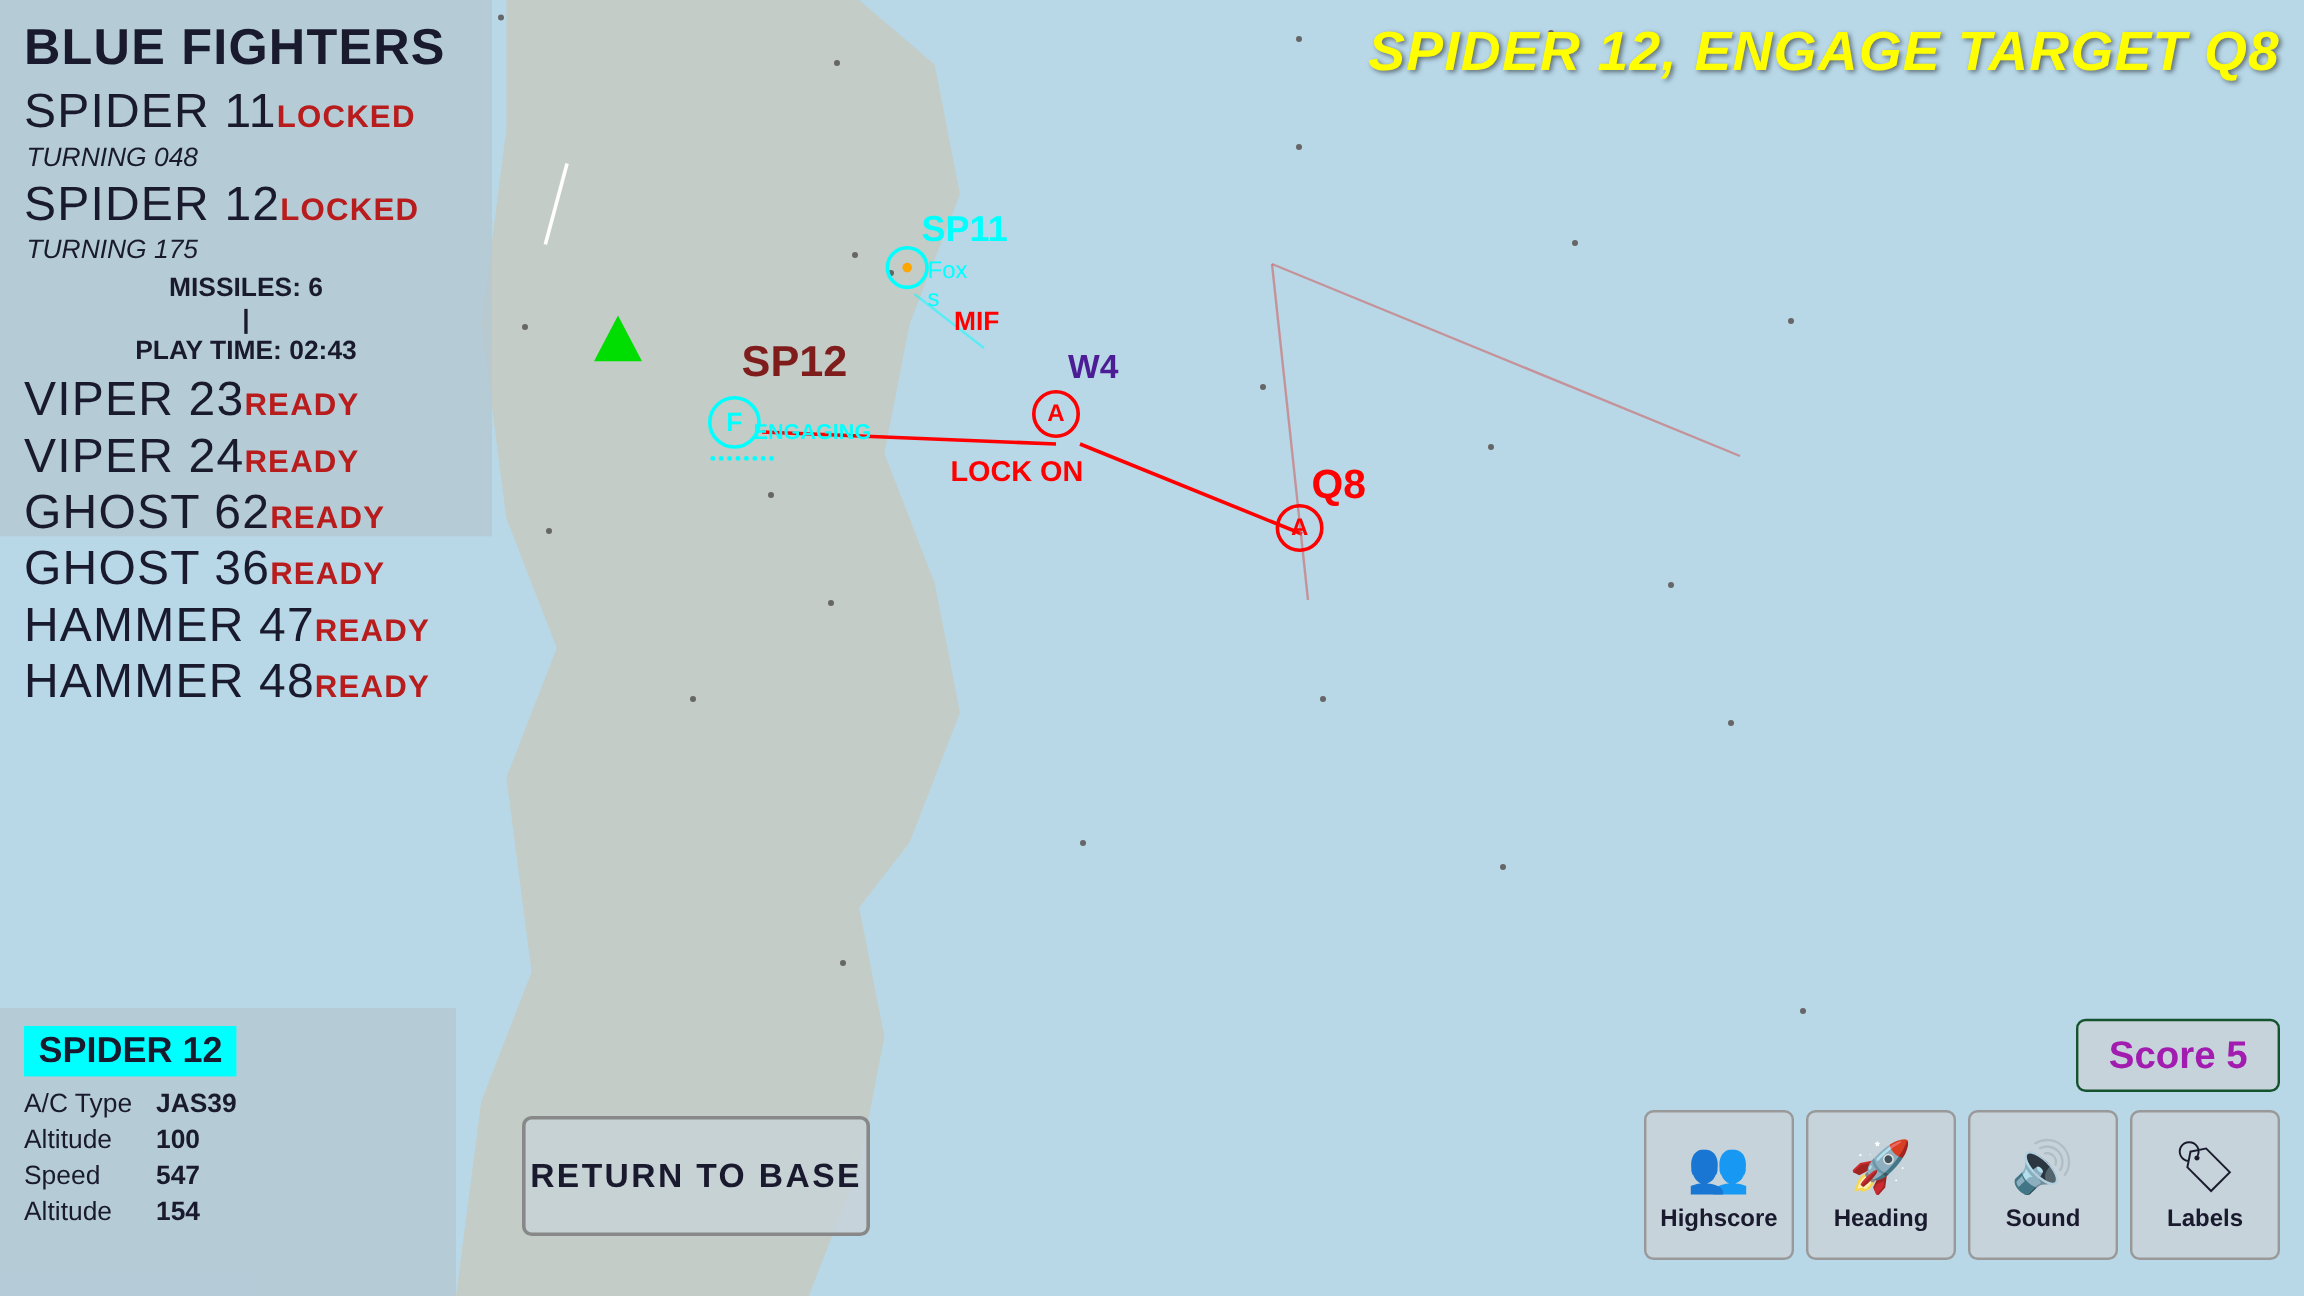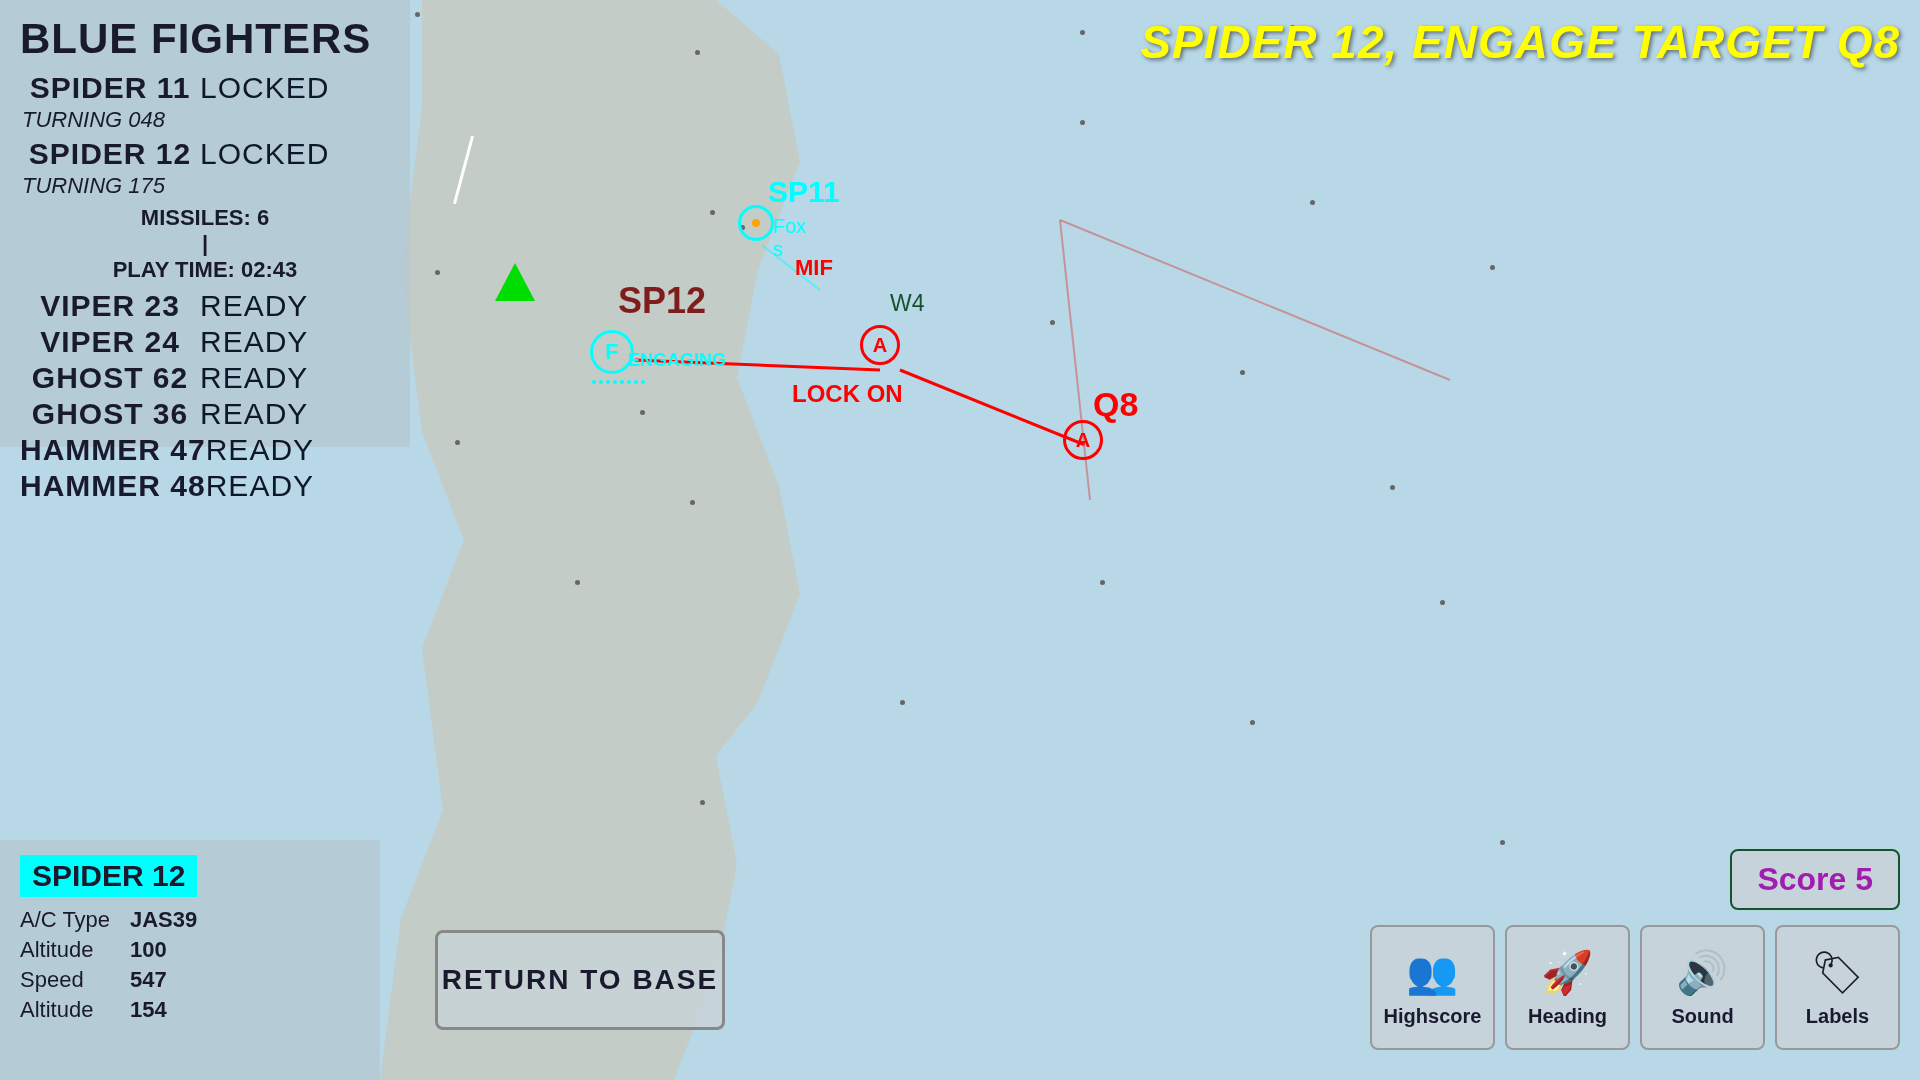--- a/index.html
+++ b/index.html
@@ -52,32 +52,32 @@
       margin-bottom: 8px;
     }
 
     .fighter-row {
       display: flex;
       align-items: baseline;
       margin-bottom: 2px;
     }
 
     .fighter-name {
-      font-size: 30px;
-      font-weight: 700;
+      font-size: 40px;
+      font-weight: 400;
       color: #1a1a2e;
       min-width: 180px;
       letter-spacing: 1px;
       text-align: center;
     }
 
     .fighter-status {
-      font-size: 30px;
-      font-weight: 400;
-      color: #0f172a;
+      font-size: 26px;
+      font-weight: 700;
+      color: #b91c1c;
       letter-spacing: 1px;
     }
 
     .fighter-sub {
       font-size: 22px;
       font-style: italic;
       color: #1a1a2e;
       margin-bottom: 4px;
       padding-left: 2px;
     }
@@ -353,23 +353,23 @@
     .enemy-a {
       font-size: 20px;
       font-weight: 900;
       color: red;
     }
 
     .w4-label {
       position: absolute;
       top: -35px;
       left: 30px;
-      font-size: 23px;
-      font-weight: 400;
-      color: #14532d;
+      font-size: 28px;
+      font-weight: 700;
+      color: #4c1d95;
     }
 
     .mif-label {
       position: absolute;
       font-size: 22px;
       font-weight: 700;
       color: red;
       top: 255px;
       left: 795px;
     }

